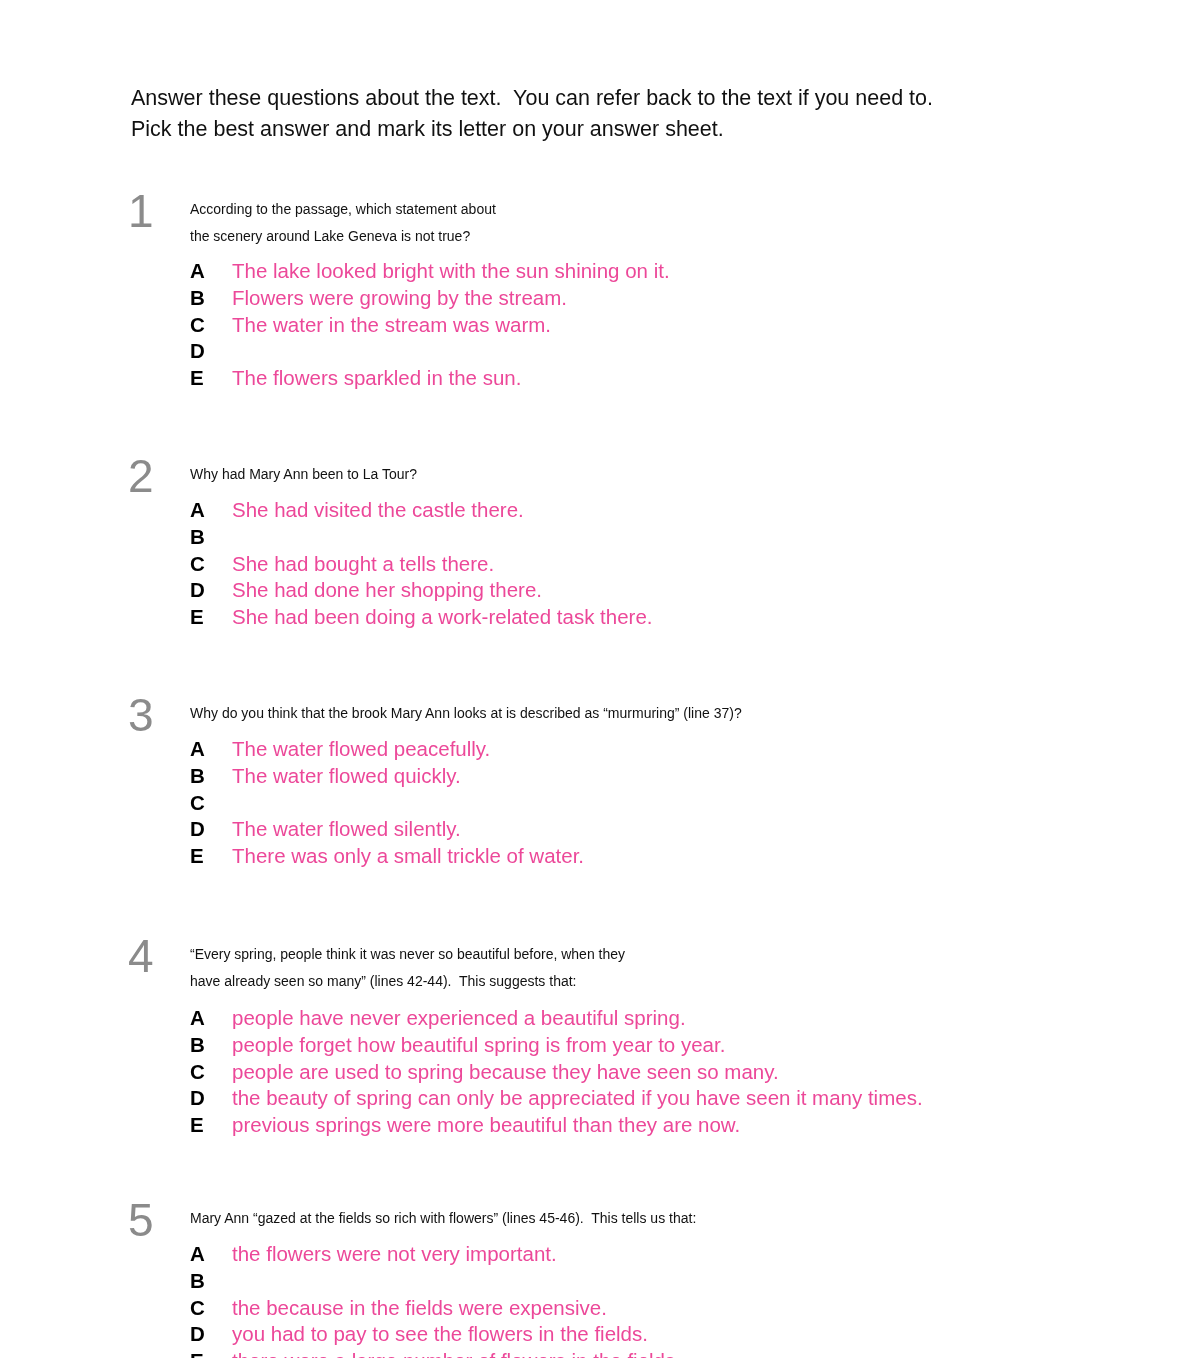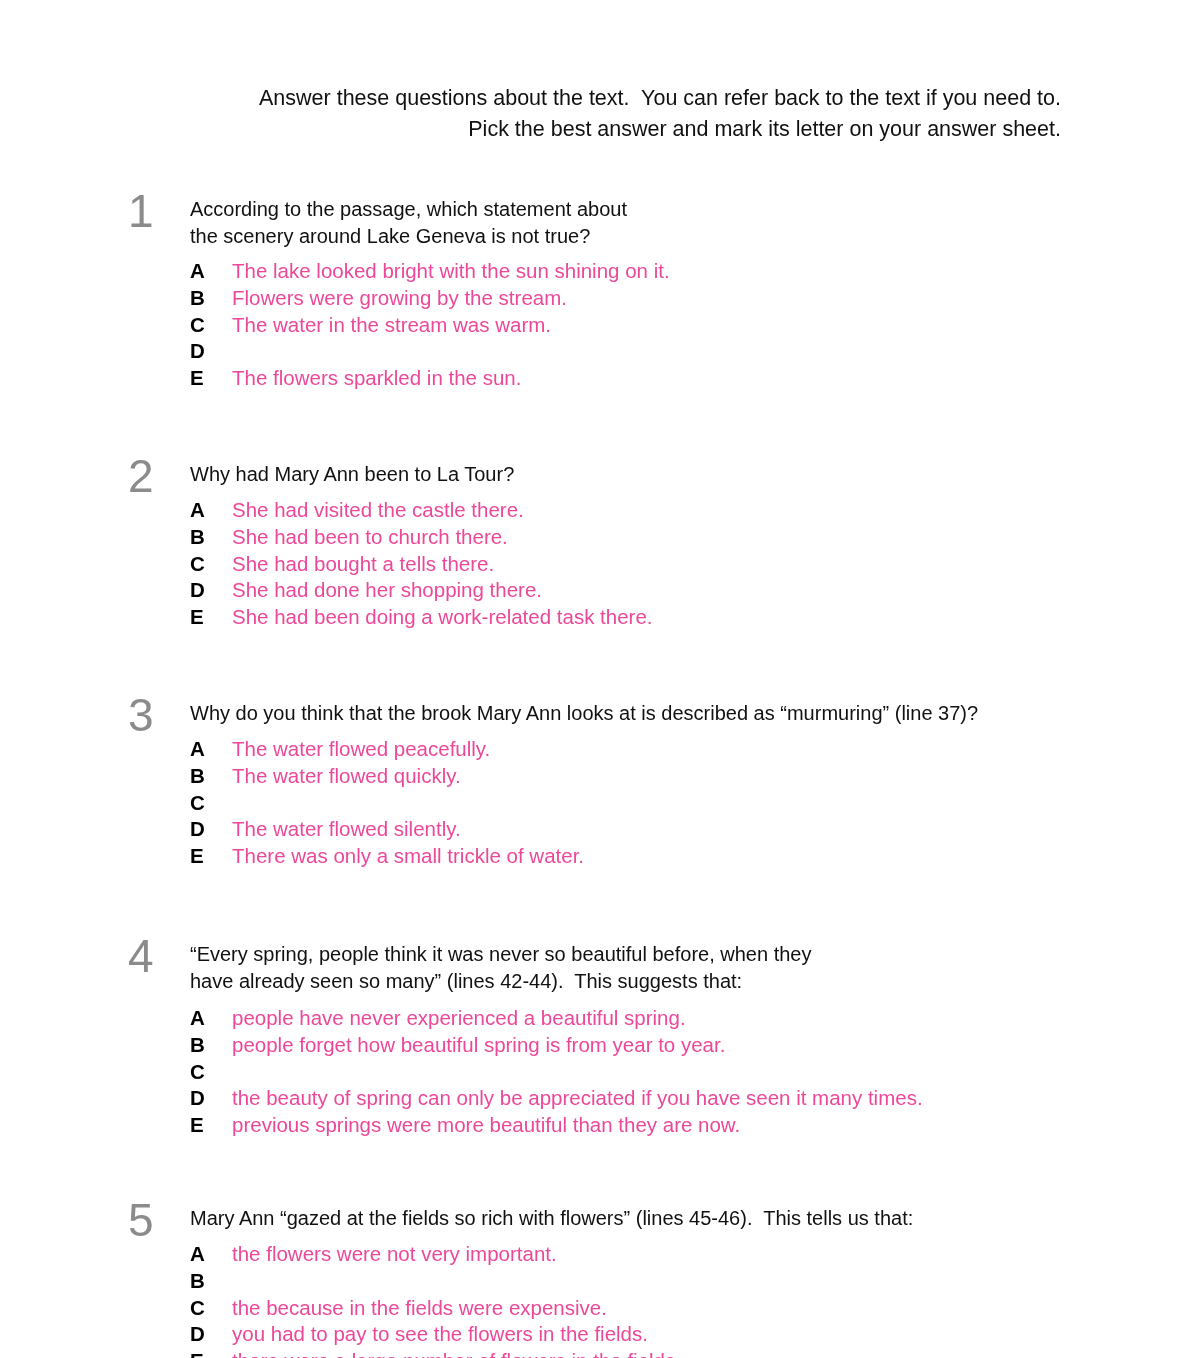--- a/index.html
+++ b/index.html
@@ -28,21 +28,20 @@
   
   .instructions {
     position: absolute;
     left: 131px;
     top: 83px;
     width: 930px;
     font-size: 21.5px;
     line-height: 31px;
     color: #111111;
     white-space: pre-wrap;
-    text-align: right;
   }
 
   
   .question {
     position: absolute;
     left: 0;
     width: 1090px;
   }
 
   .qnum {
@@ -55,21 +54,21 @@
     font-weight: 400;
     color: #8b8b8b;
     letter-spacing: 0px;
   }
 
   .qtext {
     position: absolute;
     left: 190px;
     top: 0;
     width: 890px;
-    font-size: 20px;
+    font-size: 14px;
     line-height: 26.5px;
     color: #111111;
     white-space: pre-wrap;
   }
 
   .options {
     position: absolute;
     left: 190px;
     width: 890px;
   }
@@ -151,21 +150,20 @@
   <div class="question" id="q2">
     <div class="qnum">2</div>
     <div class="qtext">Why had Mary Ann been to La Tour?</div>
     <div class="options">
       <div class="option">
         <span class="opt-letter">A</span>
         <span class="opt-text">She had visited the castle there.</span>
       </div>
       <div class="option">
         <span class="opt-letter">B</span>
-        <span class="opt-text">She had been to church there.</span>
       </div>
       <div class="option">
         <span class="opt-letter">C</span>
         <span class="opt-text">She had bought a tells there.</span>
       </div>
       <div class="option">
         <span class="opt-letter">D</span>
         <span class="opt-text">She had done her shopping there.</span>
       </div>
       <div class="option">
@@ -209,20 +207,21 @@
       <div class="option">
         <span class="opt-letter">A</span>
         <span class="opt-text">people have never experienced a beautiful spring.</span>
       </div>
       <div class="option">
         <span class="opt-letter">B</span>
         <span class="opt-text">people forget how beautiful spring is from year to year.</span>
       </div>
       <div class="option">
         <span class="opt-letter">C</span>
+        <span class="opt-text">people are used to spring because they have seen so many.</span>
       </div>
       <div class="option">
         <span class="opt-letter">D</span>
         <span class="opt-text">the beauty of spring can only be appreciated if you have seen it many times.</span>
       </div>
       <div class="option">
         <span class="opt-letter">E</span>
         <span class="opt-text">previous springs were more beautiful than they are now.</span>
       </div>
     </div>

